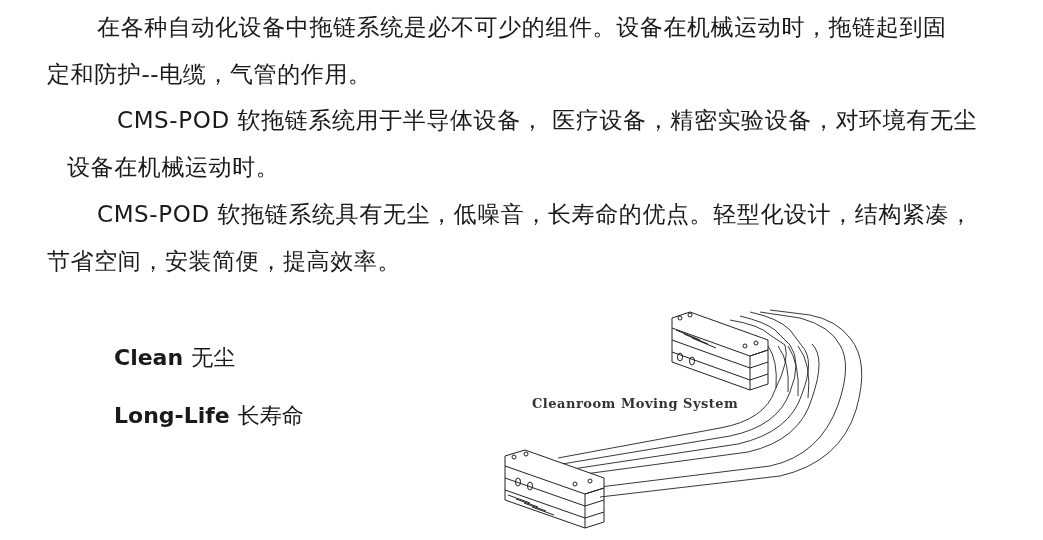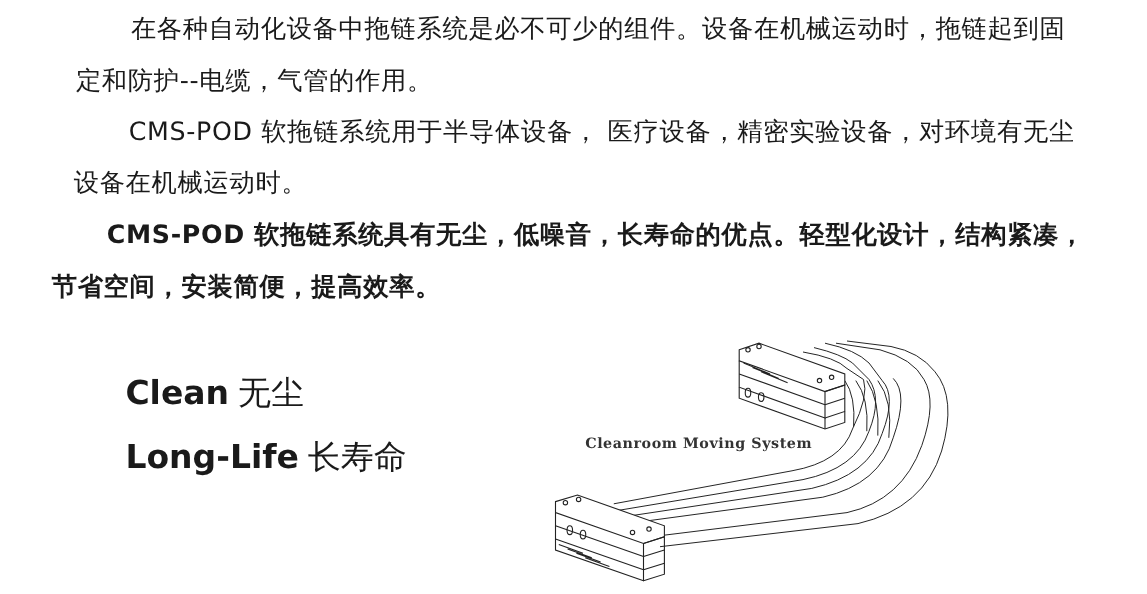--- a/index.html
+++ b/index.html
@@ -1,24 +1,24 @@
 <!DOCTYPE html>
 <html><head>
 <meta charset="utf-8">
 <style>
   html, body { margin:0; padding:0; background:#ffffff; }
   body { width:1043px; height:540px; position:relative; overflow:hidden;
          font-family:"DejaVu Sans","Liberation Sans",sans-serif; color:#1a1a1a; }
   .para { position:absolute; left:47px; width:975px; font-size:23px; line-height:47px;
           letter-spacing:0.6px; margin:0; }
   .para .first { padding-left:50px; }
-  .p1 { top:4px;margin-left:22px; }
+  .p1 { top:4px; }
   .p2 { top:97px;margin-left:20px; }
-  .p3 { top:191px;font-weight:bold; }
-  .features { position:absolute; left:114px; top:338px; font-size:30px; font-weight:bold; }
+  .p3 { top:191px; }
+  .features { position:absolute; left:114px; top:338px; font-size:22px; font-weight:bold; }
   .features div { height:58px; line-height:40px; }
   .features .zh { font-weight:normal; margin-left:8px; }
   .diagram { position:absolute; left:490px; top:300px; width:380px; height:240px; }
   .caption { position:absolute; left:532px; top:396px; font-family:"DejaVu Serif","Liberation Serif",serif;
              font-size:13px; color:#333; letter-spacing:0.5px;font-weight:bold; }
 </style>
 </head>
 <body>
 
 <div class="para p1">

